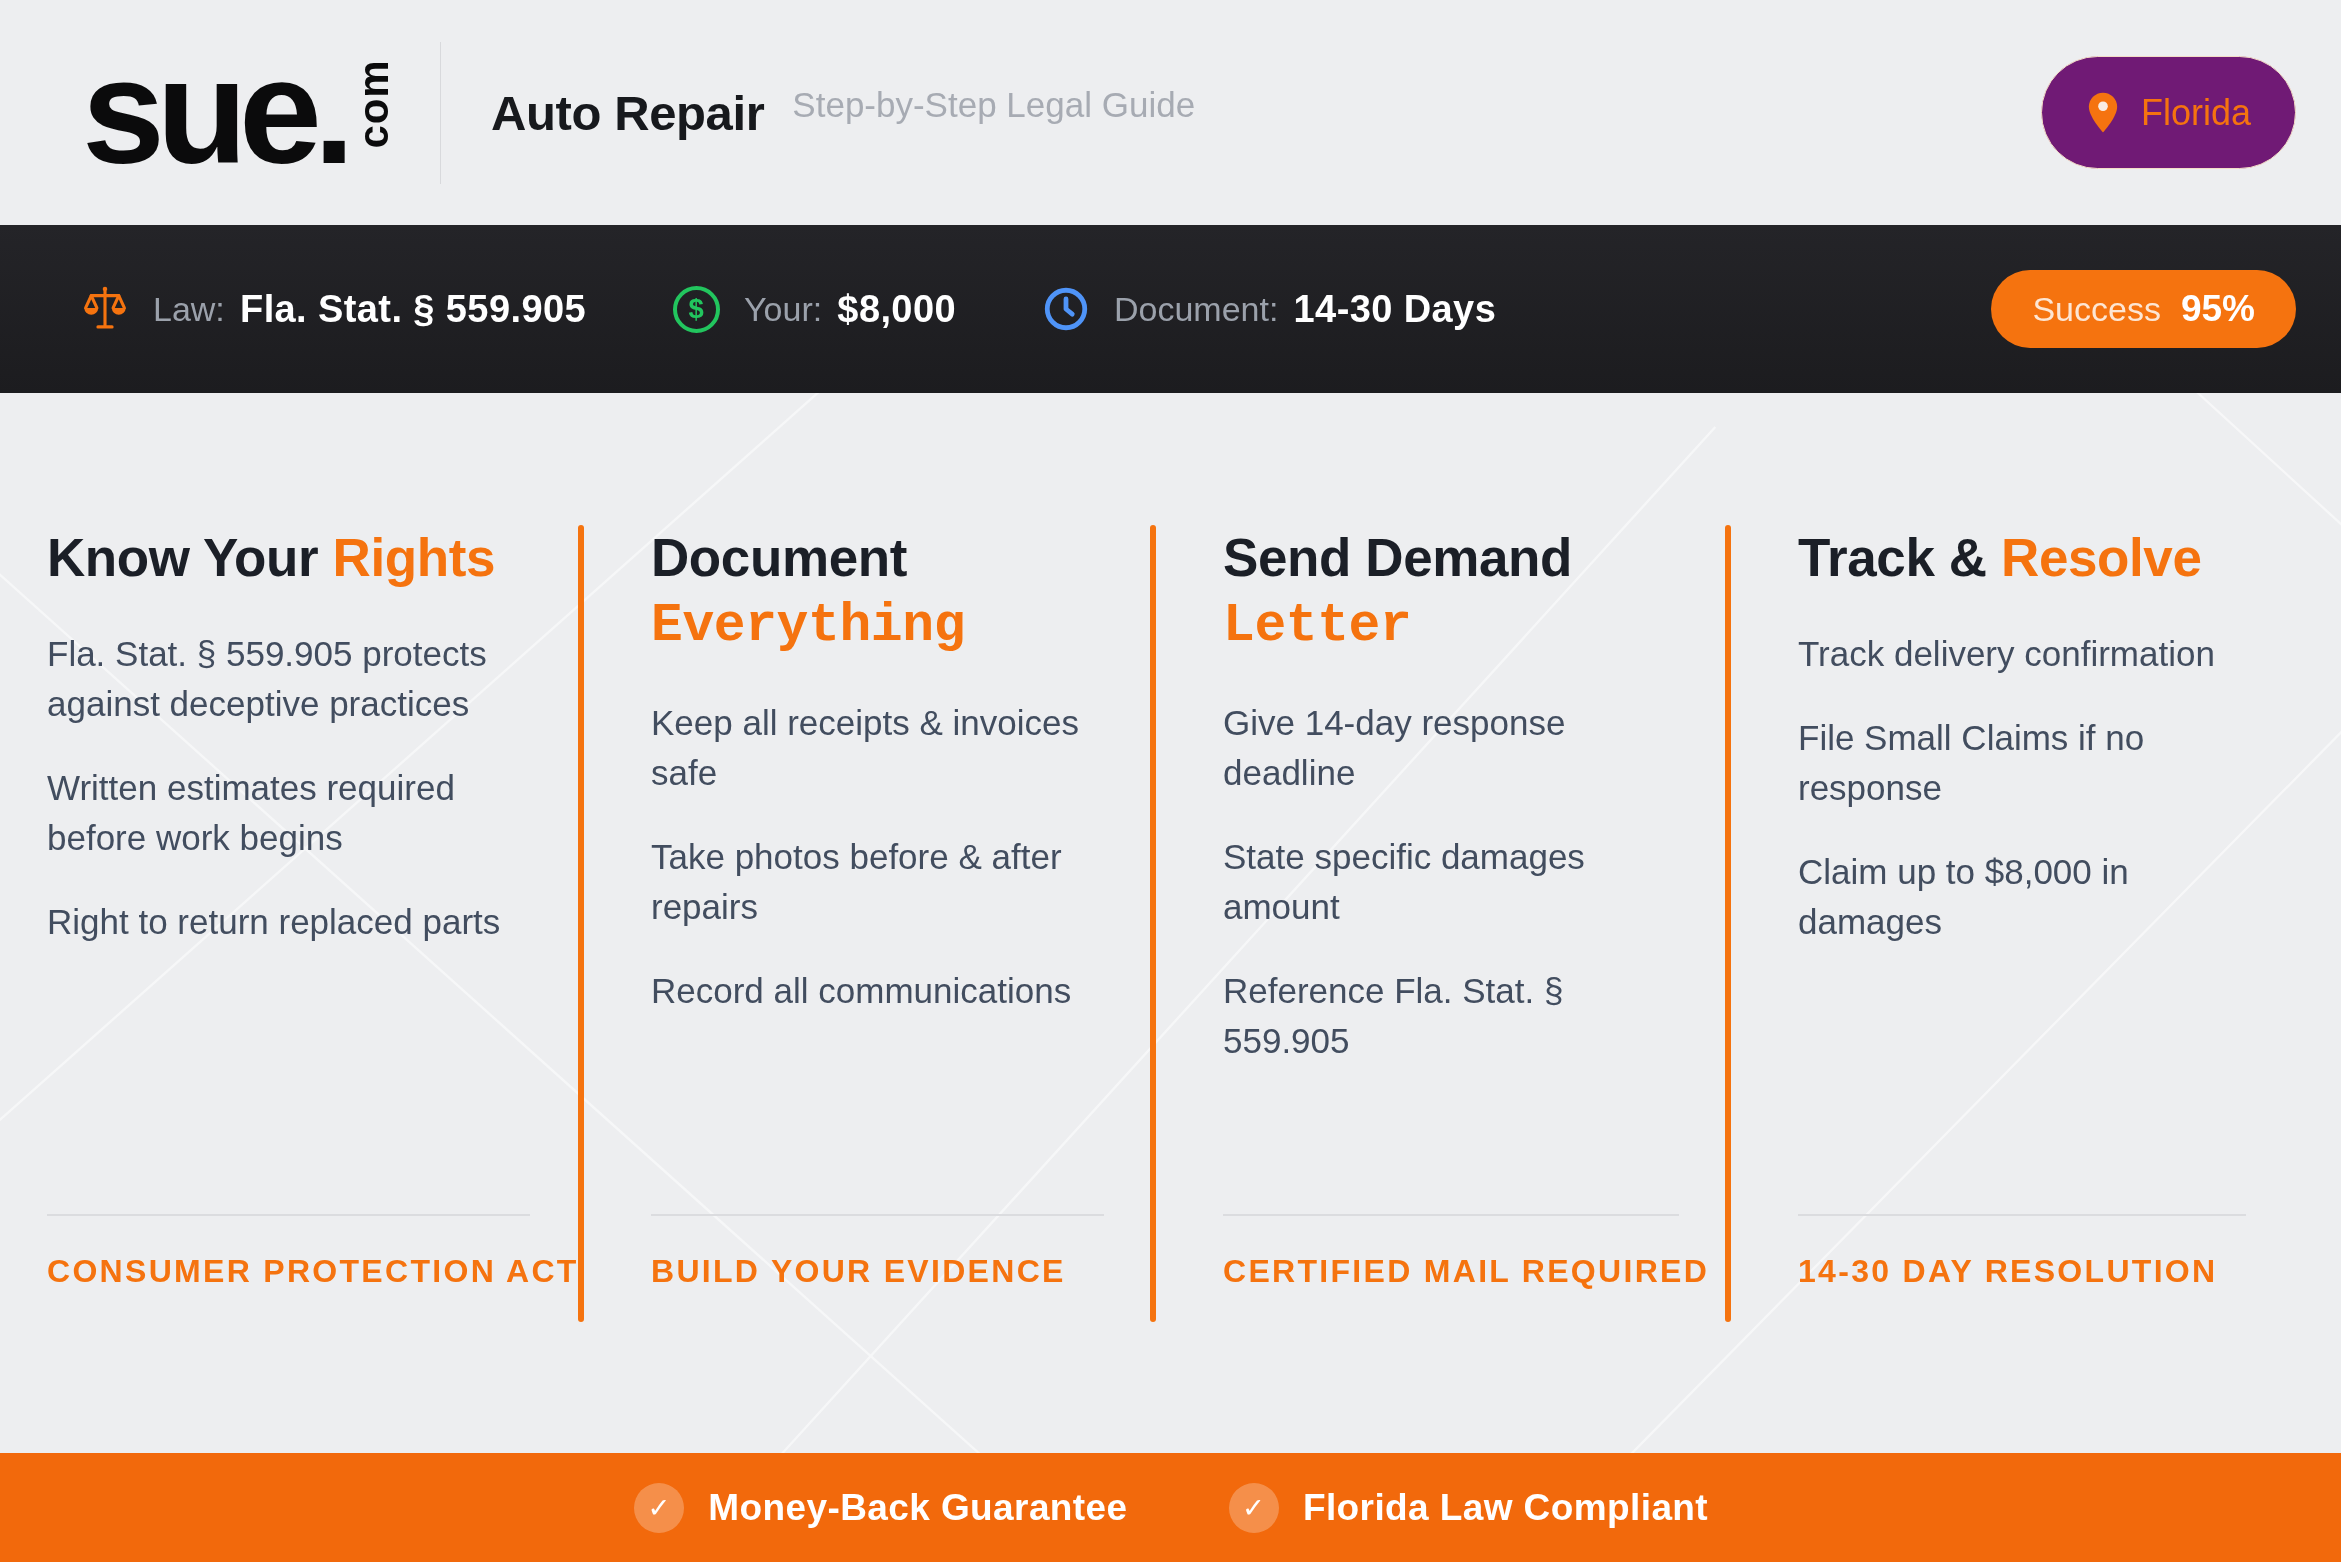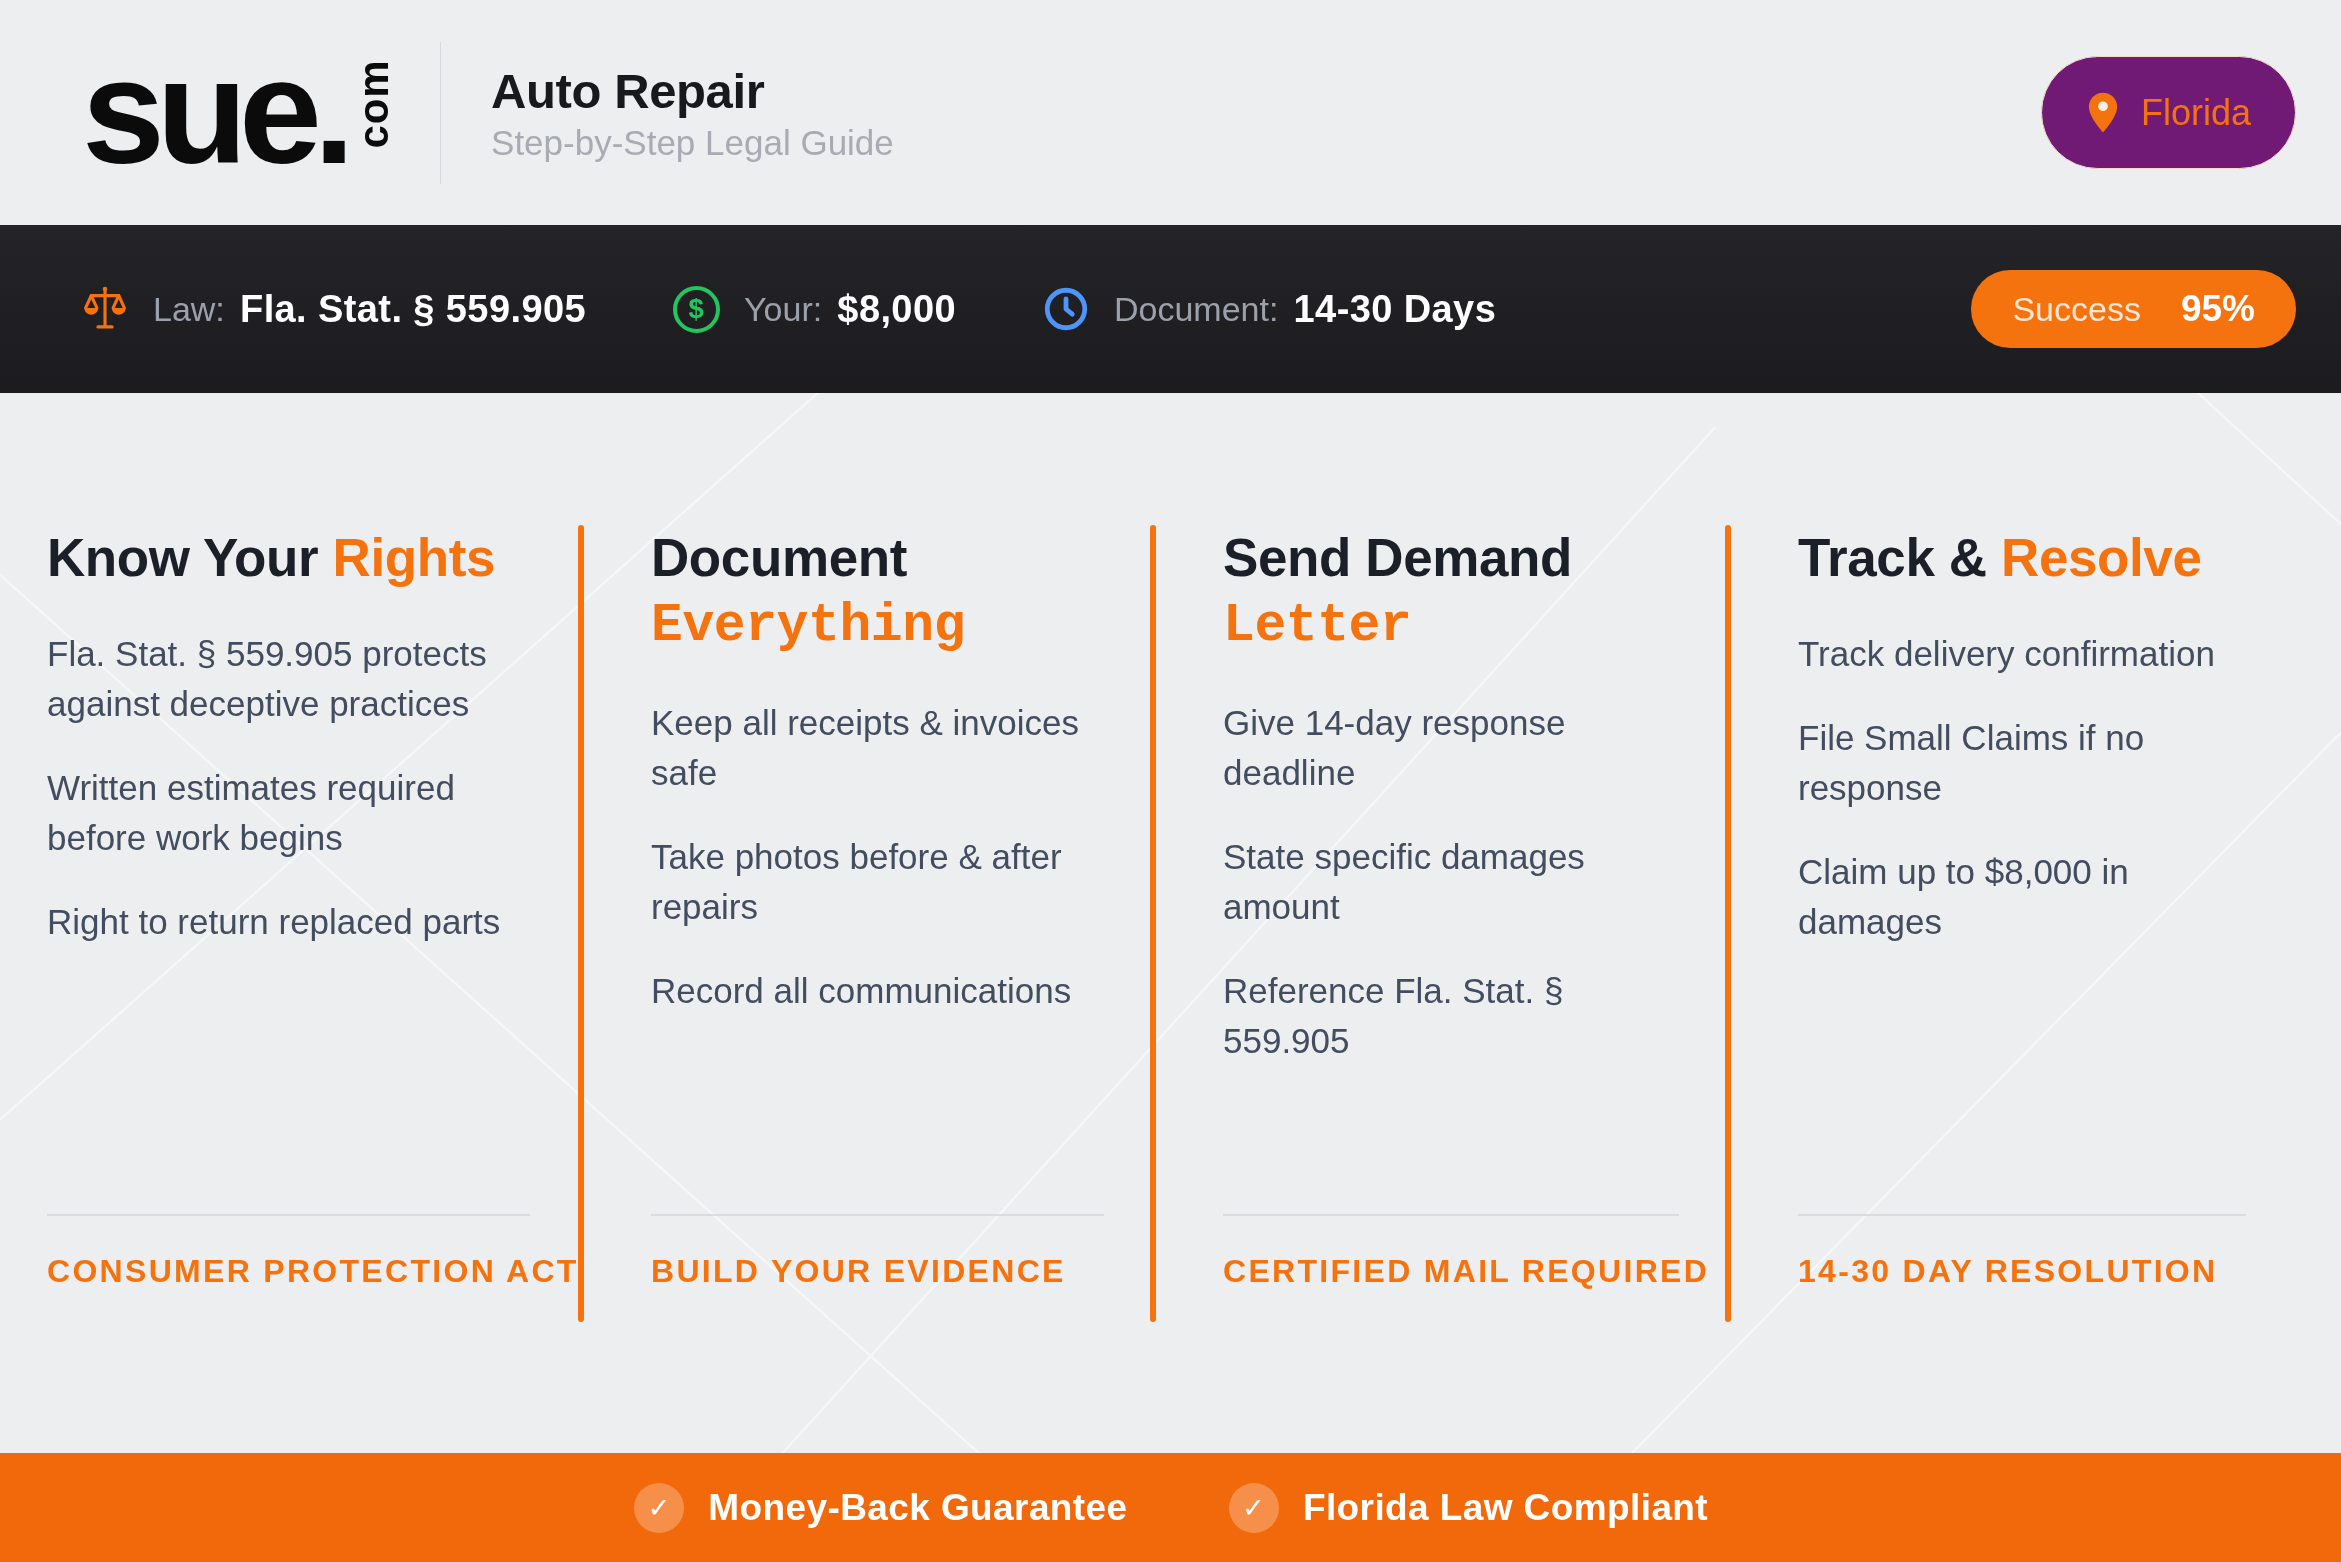--- a/index.html
+++ b/index.html
@@ -29,21 +29,21 @@
     color:#0B0B0C; line-height:1; margin-top:-3px;
   }
   .logo-com-box { position:relative; width:49px; height:142px; margin-left:3px; }
   .logo-com-box span {
     position:absolute; left:50%; top:44%;
     transform:translate(-50%,-50%) rotate(-90deg);
     font-size:42px; font-weight:800; letter-spacing:0.8px; color:#0B0B0C;
     white-space:nowrap;
   }
   .header-divider { width:1.5px; height:142px; background:#D8D9DC; margin:0 50px 0 41px; }
-  .header-titles { display:flex; flex-direction:column; gap:4px; }
+  .header-titles { display:flex; flex-direction:row; gap:28px; }
   .page-title { font-size:49px; font-weight:600; color:#17191D; letter-spacing:-0.4px; }
   .page-subtitle { font-size:35px; font-weight:400; color:#A7ABB3; }
   .location-badge {
     margin-left:auto;
     height:113px; border-radius:58px;
     background:#701a75; border:1.5px solid #F3DCC6;
     display:flex; align-items:center; gap:21.3px;
     padding:0 44px; cursor:pointer;
   }
   .location-badge svg { width:34px; height:43px; display:block; }
@@ -66,21 +66,21 @@
     font-size:27.4px; font-weight:700;
   }
   .stat-label { font-size:34px; color:#9BA1AB; margin:0 15.2px 0 23px; }
   .stat-value { font-size:38px; font-weight:600; color:#FFFFFF; letter-spacing:0.4px; }
   .success-badge {
     margin-left:auto;
     height:78px; border-radius:40px; background:#F5730F;
     display:flex; align-items:center; gap:20px; padding:0 41px;
   }
   .success-label { font-size:34px; font-weight:500; color:rgba(255,255,255,0.82); }
-  .success-value { font-size:37px; font-weight:700; color:#FFFFFF;margin-left:20px; }
+  .success-value { font-size:37px; font-weight:700; color:#FFFFFF; }
   
   .main {
     position:relative; z-index:2;
     height:1060px;
     display:grid;
     grid-template-columns:534px 572px 575px 567px;
     padding:0 47px;
   }
   .col { position:relative; padding-top:130px; }
   .col-2,.col-3,.col-4 { padding-left:70px; }

